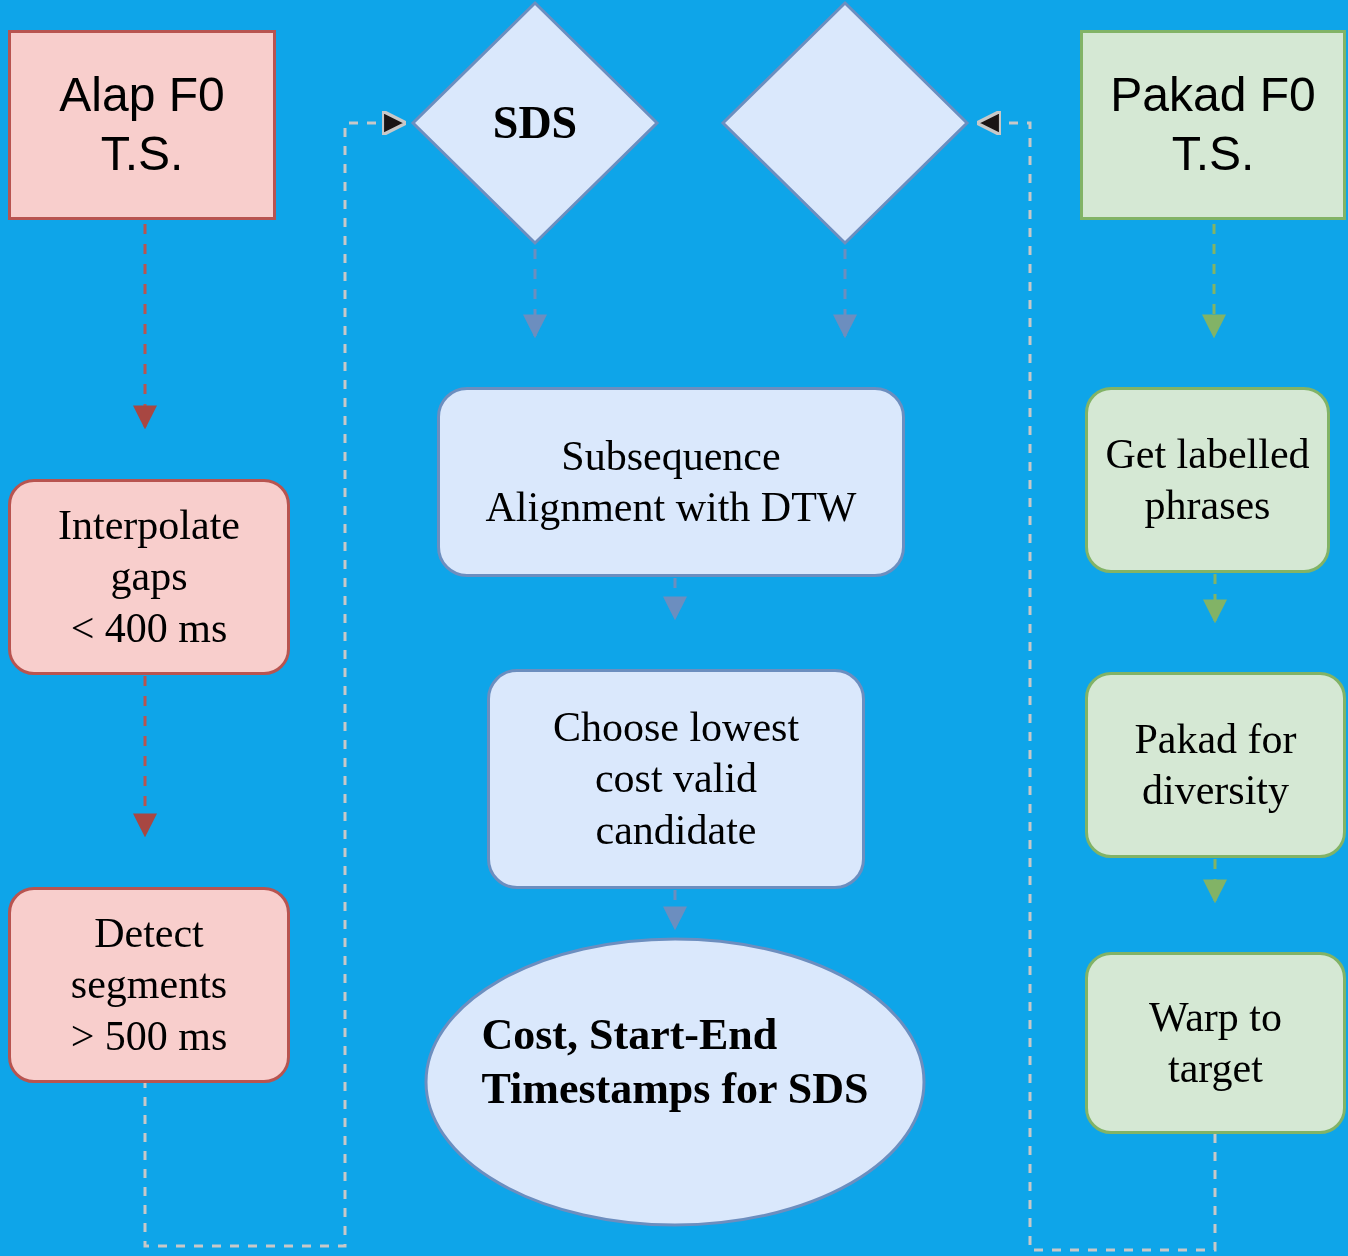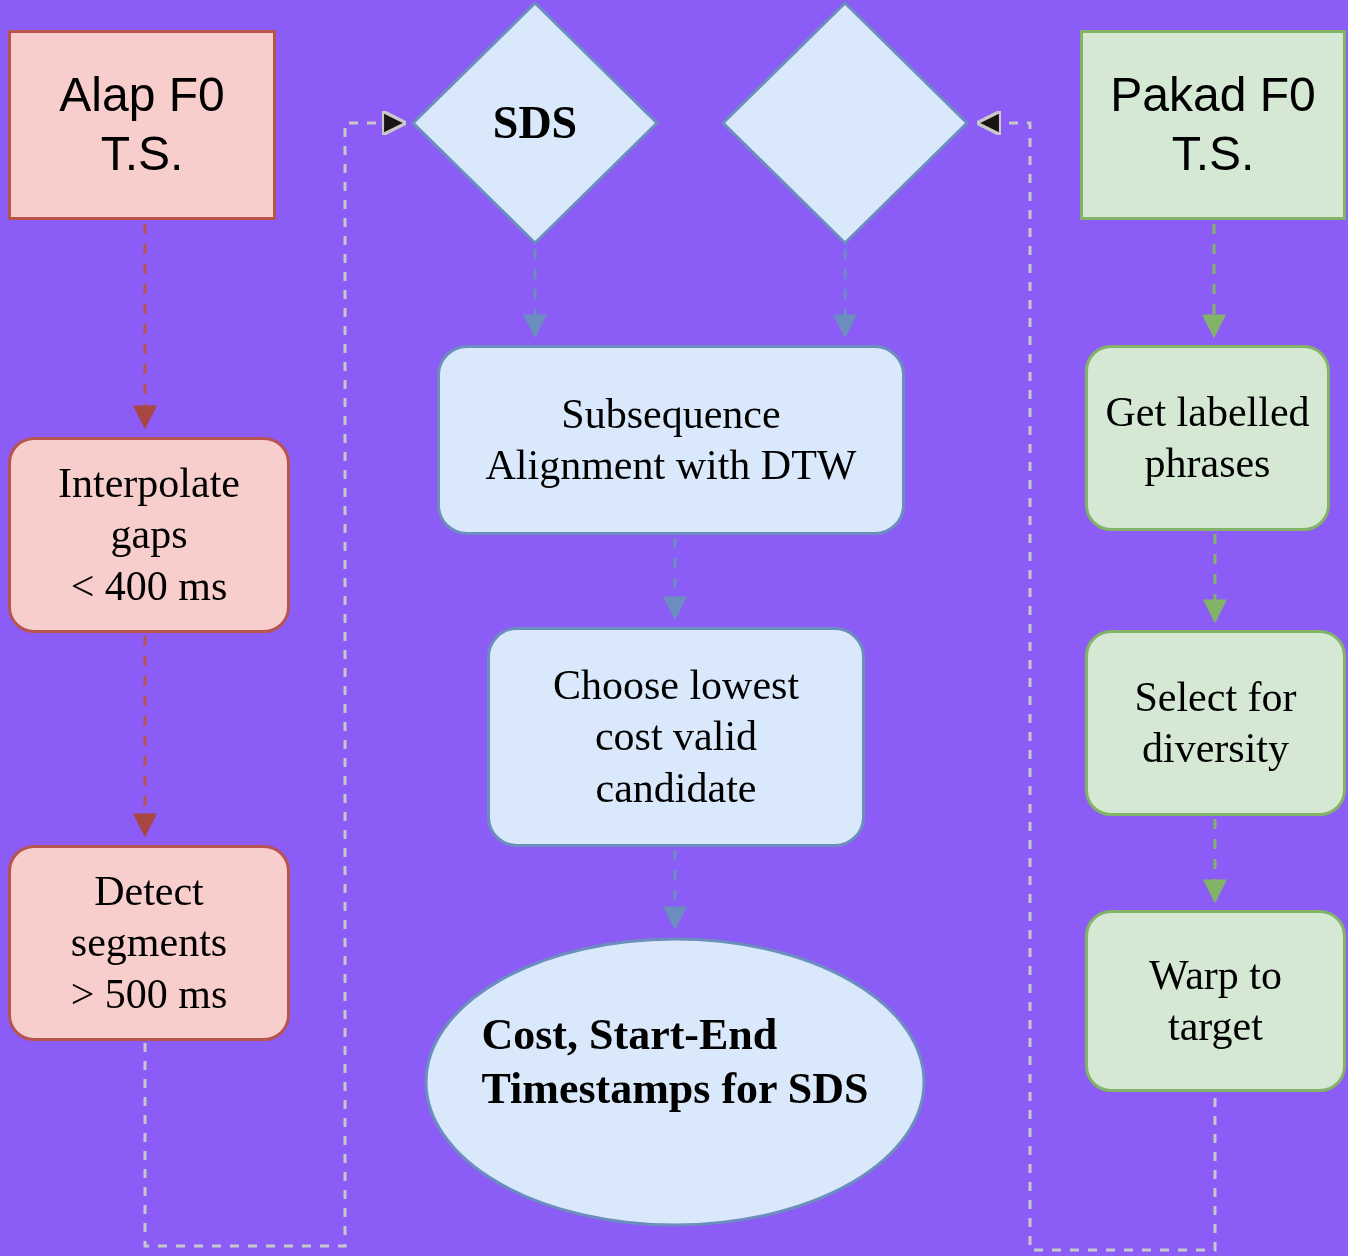--- a/index.html
+++ b/index.html
@@ -4,21 +4,21 @@
 <style>
   html, body {
     margin: 0;
     padding: 0;
     background: #0f0b0b;
   }
   .canvas {
     position: relative;
     width: 1348px;
     height: 1256px;
-    background: #8b5cf6;
+    background: #0ea5e9;
     overflow: hidden;
   }
   svg.wires {
     position: absolute;
     left: 0; top: 0;
     width: 1348px;
     height: 1256px;
   }
   .node {
     position: absolute;
@@ -27,21 +27,21 @@
     justify-content: center;
     text-align: center;
     white-space: pre-line;
     color: #000;
     box-sizing: border-box;
     line-height: 1.22;
   }
   .red   { background: #f8cecc; border: 3px solid #b85450; }
   .blue  { background: #dae8fc; border: 3px solid #6c8ebf; }
   .green { background: #d5e8d4; border: 3px solid #82b366; }
-  .rounded { border-radius: 26px; }
+  .rounded { border-radius: 26px; margin-top: 42px; }
   .serif { font-family: "Liberation Serif", "DejaVu Serif", serif; font-size: 42px; }
   .sans  { font-family: "Liberation Sans", "DejaVu Sans", sans-serif; font-size: 48px; }
   .bold  { font-weight: bold; }
   .label-only {
     position: absolute;
     display: flex;
     align-items: center;
     justify-content: center;
     white-space: pre-line;
     color: #000;
@@ -128,21 +128,21 @@
     <span>Pakad F0
 T.S.</span>
   </div>
 
   <div class="node green rounded serif" style="left:1085px; top:345px; width:245px; height:186px;">
     <span>Get labelled
 phrases</span>
   </div>
 
   <div class="node green rounded serif" style="left:1085px; top:630px; width:261px; height:186px;">
-    <span>Select for
+    <span>Pakad for
 diversity</span>
   </div>
 
   <div class="node green rounded serif" style="left:1085px; top:910px; width:261px; height:182px;">
     <span>Warp to
 target</span>
   </div>
 
 </div>
 

